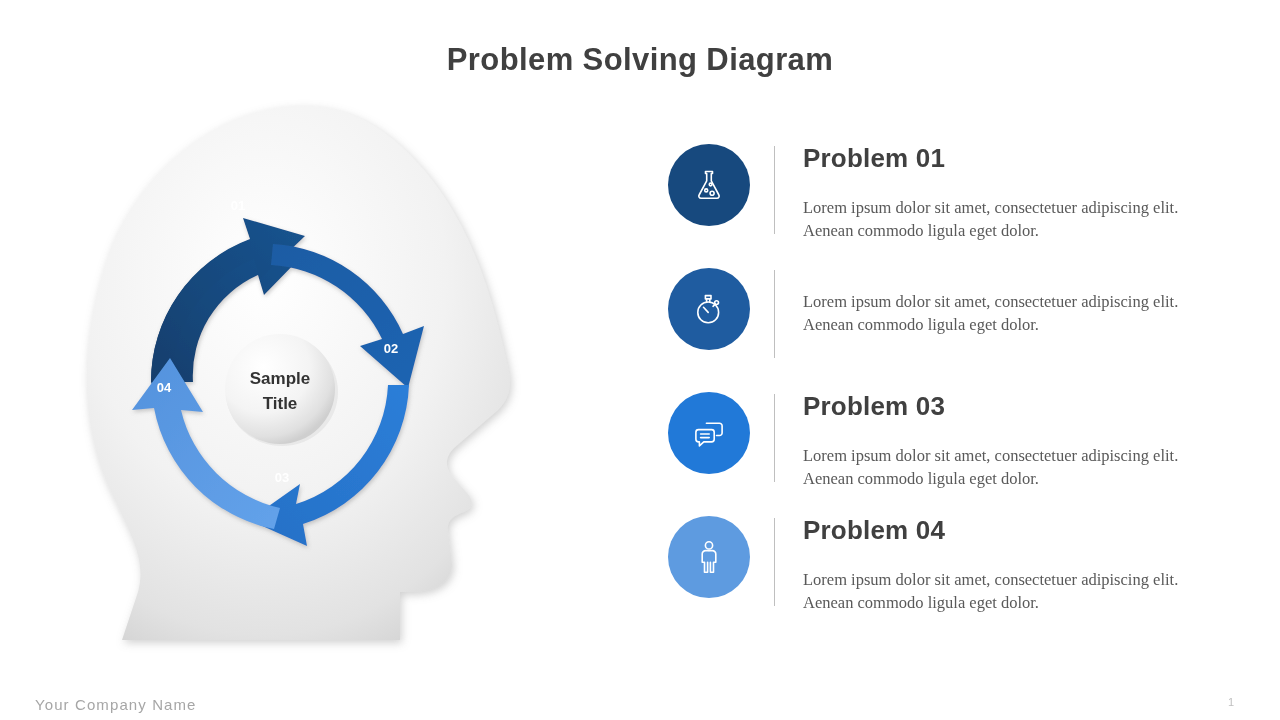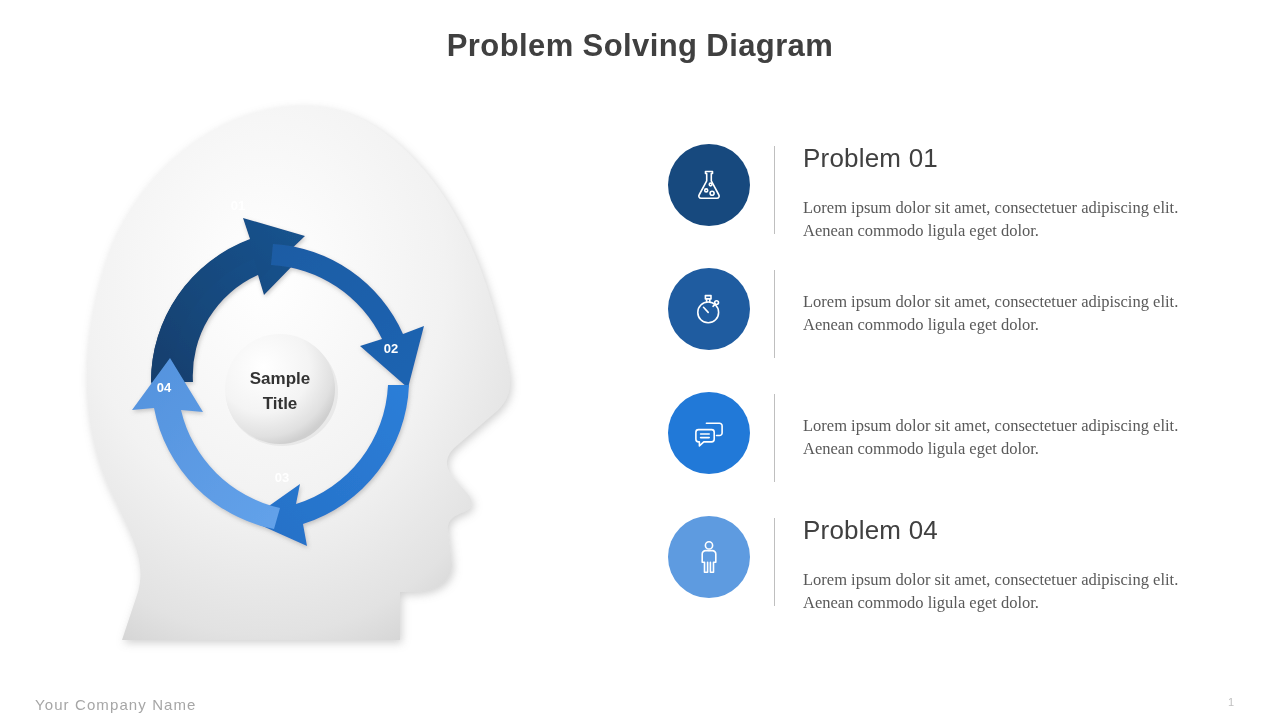--- a/index.html
+++ b/index.html
@@ -12,21 +12,21 @@
     height: 720px;
     overflow: hidden;
     font-family: "Liberation Sans", sans-serif;
     position: relative;
   }
 
   
   .slide-title {
     position: absolute;
     left: 0;
-    top: 28px;
+    top: 42px;
     width: 1280px;
     text-align: center;
     font-size: 31px;
     font-weight: bold;
     color: #404040;
     letter-spacing: 0.4px;
   }
 
   
   .head-graphic {
@@ -75,21 +75,21 @@
     margin-left: 24px;
     margin-top: 4px;
     flex: 0 0 1px;
   }
   .row-text {
     margin-left: 28px;
     padding-top: 2px;
   }
   .row-heading {
     font-size: 26px;
-    font-weight: normal;
+    font-weight: bold;
     color: #404040;
     line-height: 1.14;
     letter-spacing: 0.2px;
   }
   .row-body {
     font-family: "Liberation Serif", serif;
     font-size: 16.5px;
     color: #595959;
     line-height: 1.42;
     margin-top: 22px;
@@ -293,20 +293,21 @@
       <span>
         <svg width="40" height="40" viewBox="0 0 40 40" fill="none" stroke="#ffffff" stroke-width="1.6" stroke-linecap="round" stroke-linejoin="round">
           <path d="M17.4 10.2 h13.1 a2.6 2.6 0 0 1 2.6 2.6 v7.1 a2.6 2.6 0 0 1 -2.6 2.6 h-3.0"></path>
           <path d="M22.6 16.6 h-13.1 a2.6 2.6 0 0 0 -2.6 2.6 v7.1 a2.6 2.6 0 0 0 2.6 2.6 h0.9 v4.0 l4.4 -4.0 h7.8 a2.6 2.6 0 0 0 2.6 -2.6 v-7.1 a2.6 2.6 0 0 0 -2.6 -2.6 z"></path>
           <path d="M11.6 21.0 h8.6 M11.6 24.6 h8.6"></path>
         </svg>
       </span>
     </div>
     <div class="row-divider"></div>
     <div class="row-text">
+      <div class="row-heading">Problem 03</div>
       <div class="row-body">Lorem ipsum dolor sit amet, consectetuer adipiscing elit. Aenean commodo ligula eget dolor.</div>
     </div>
   </div>
 
   <div class="problem-row">
     <div class="icon-circle" style="background:#5E9BE0">
       <span>
         <svg width="40" height="40" viewBox="0 0 40 40" fill="none" stroke="#ffffff" stroke-width="1.6" stroke-linecap="round" stroke-linejoin="round">
           <circle cx="20" cy="8.4" r="3.6"></circle>
           <path d="M20 13.6 h-3.4 a3.4 3.4 0 0 0 -3.4 3.4 v8.3 h2.3 v9.9 h3.1 v-9.9"></path>

